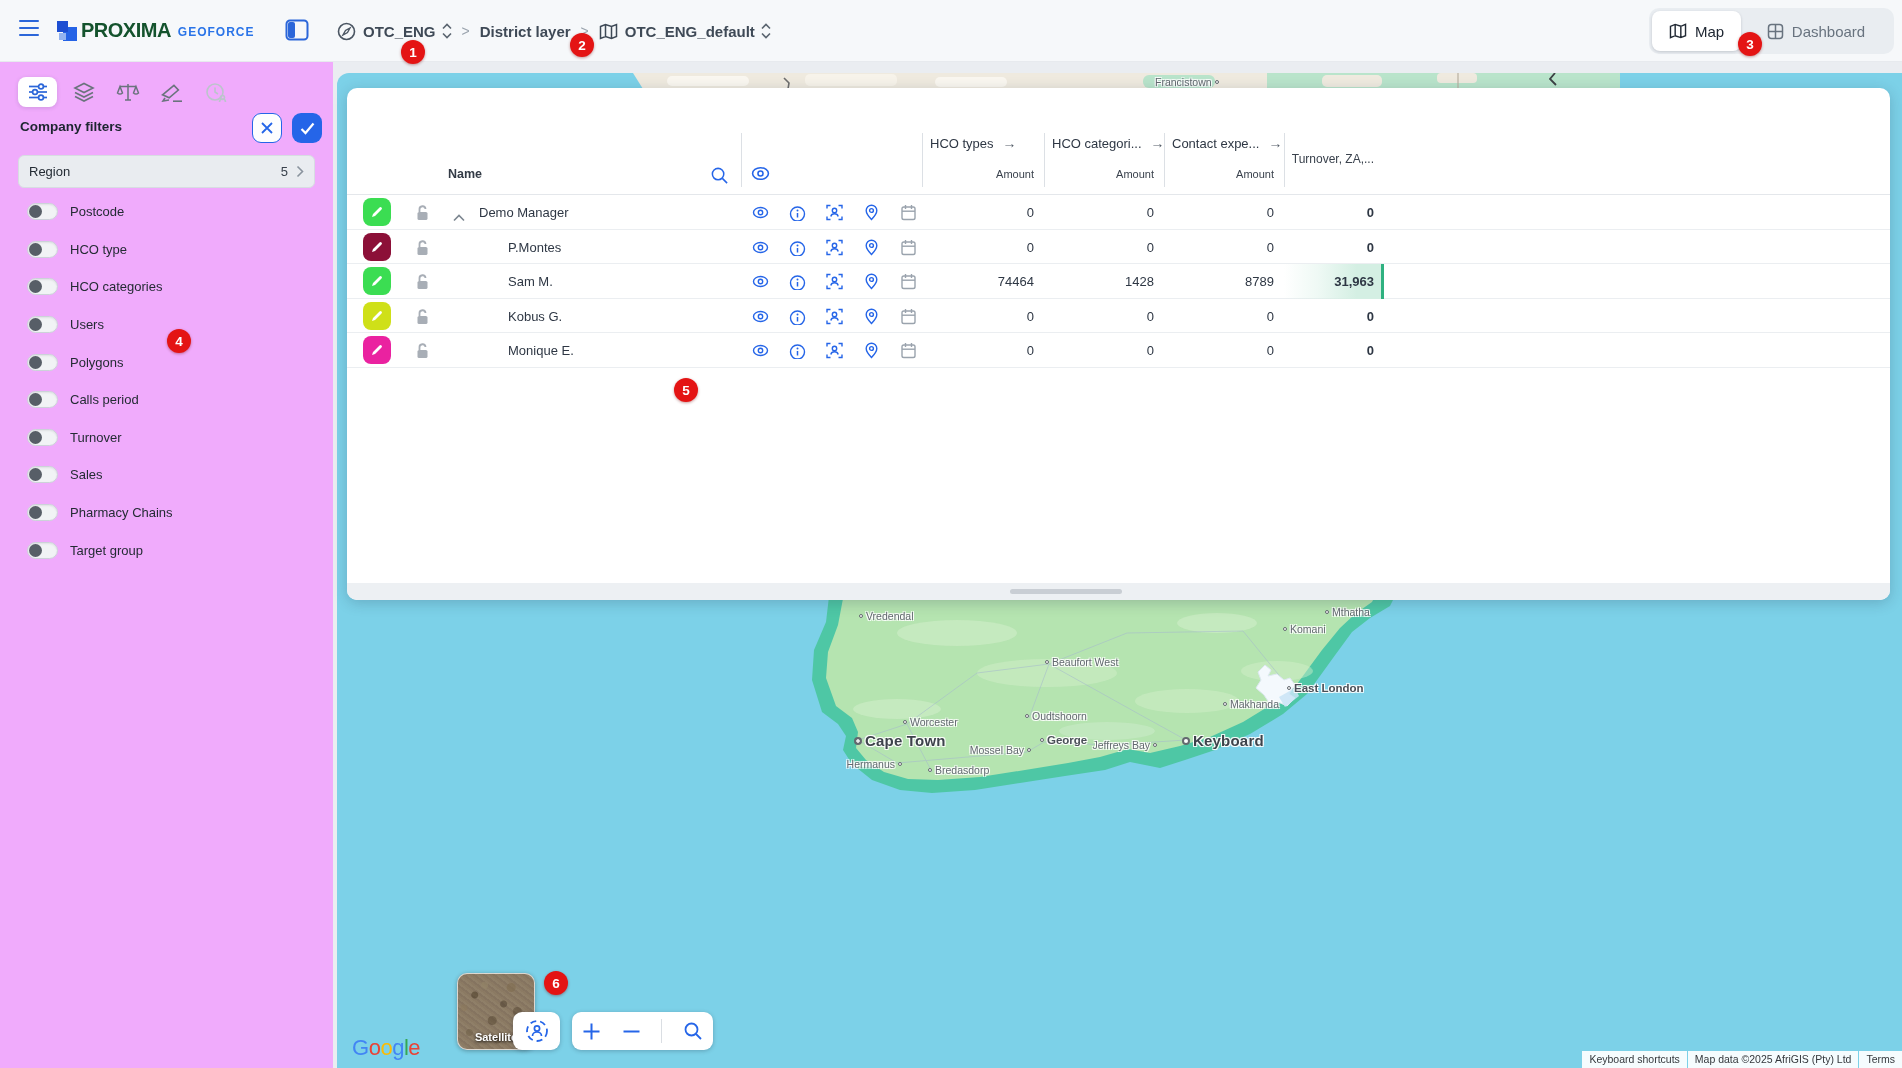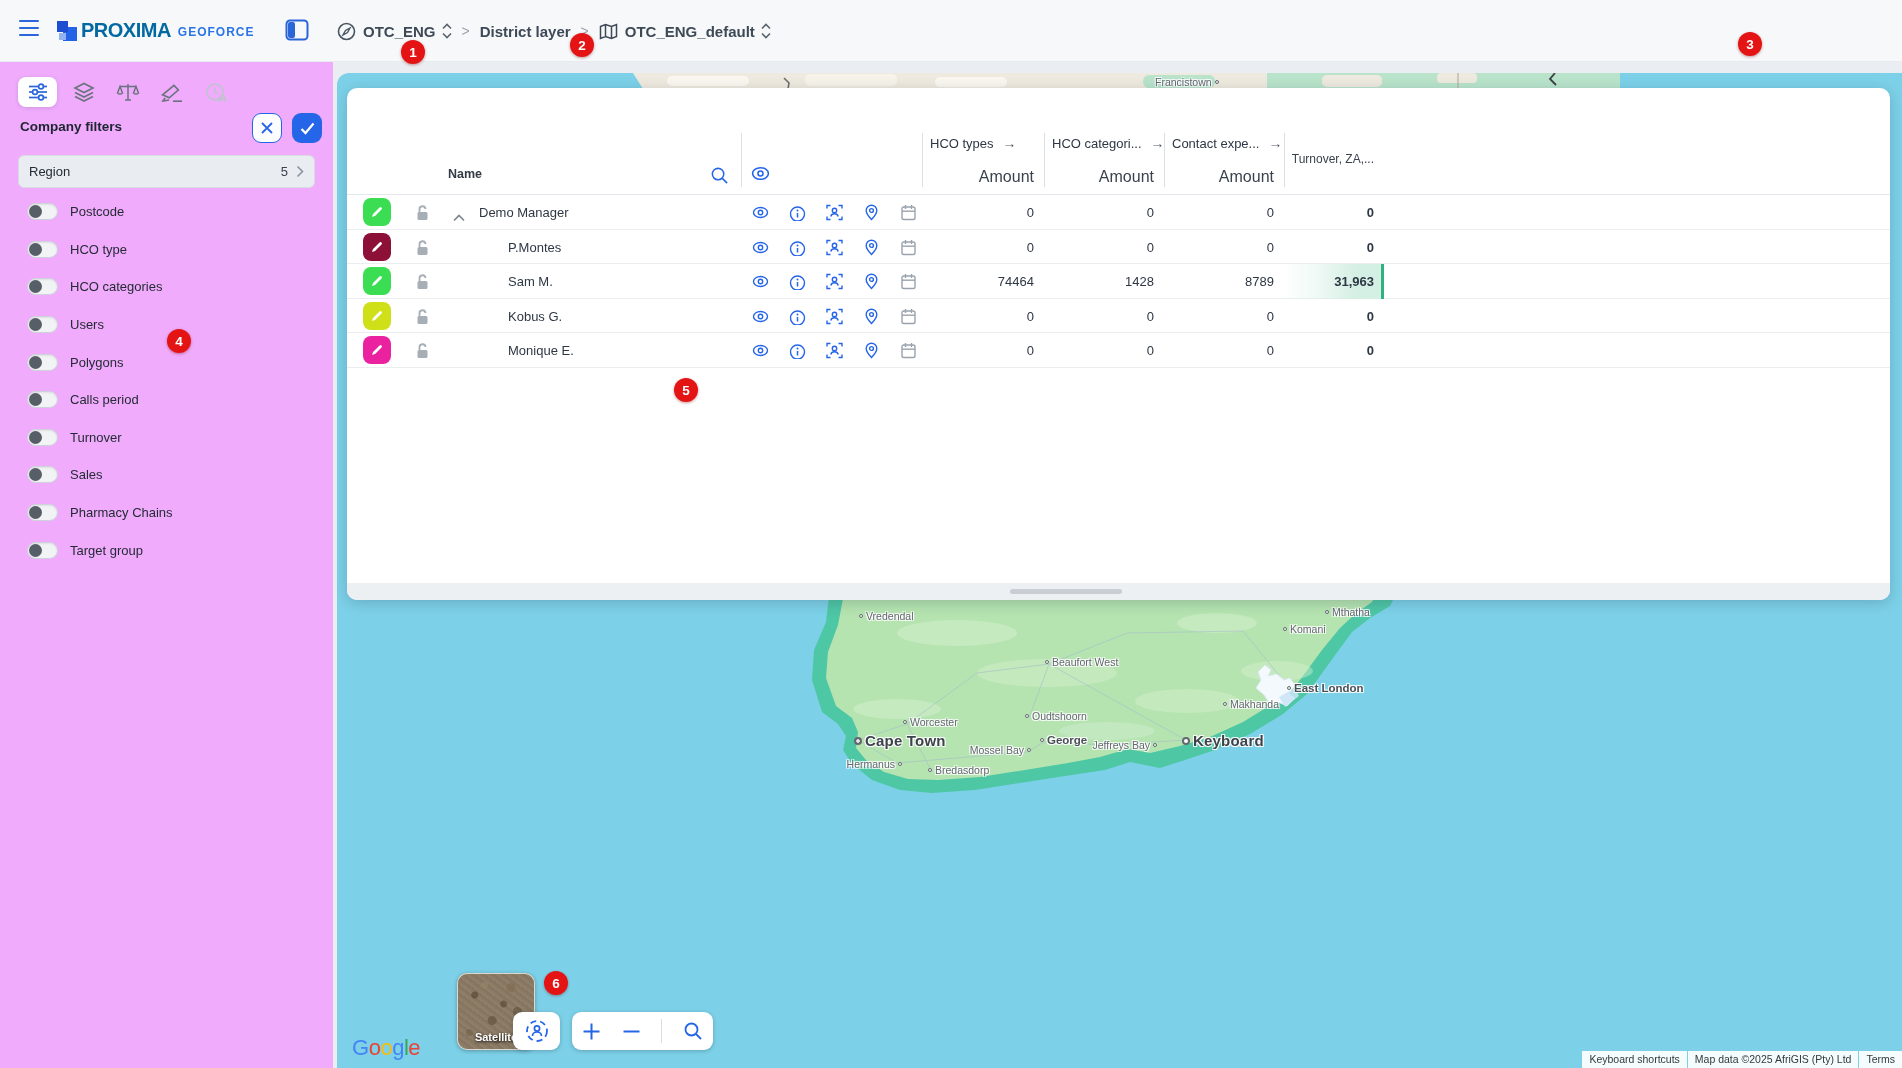--- a/index.html
+++ b/index.html
@@ -9,21 +9,21 @@
 
   
   #hdr { position:absolute; left:0; top:0; width:1902px; height:62px; background:#f6f8fa; border-bottom:1px solid #e7eaee; z-index:20; }
   #hamburger { position:absolute; left:19px; top:20px; width:20px; height:16px; cursor:pointer; }
   #hamburger span { display:block; height:2px; background:#2b66d9; margin-bottom:5px; border-radius:1px; }
   #logo { position:absolute; left:57px; top:19px; display:flex; align-items:center; }
   #logomark { width:20px; height:20px; position:relative; margin-right:4px; }
   #logomark .a { position:absolute; left:0; top:0; width:11px; height:11px; background:#1d4ed2; }
   #logomark .b { position:absolute; left:6px; top:6px; width:14px; height:14px; background:#2563e6; }
   #logomark .c { position:absolute; left:2px; top:12px; width:7px; height:7px; background:#93b3f0; }
-  #brand { font-size:20px; font-weight:800; color:#0369a1; letter-spacing:-0.5px; }
+  #brand { font-size:20px; font-weight:800; color:#14532d; letter-spacing:-0.5px; }
   #brand-suffix { font-size:12px; font-weight:700; color:#2a74e8; letter-spacing:1px; margin-left:7px; margin-top:2px; }
   #panel-toggle { position:absolute; left:285px; top:19px; }
   #breadcrumb { position:absolute; left:337px; top:0; height:62px; display:flex; align-items:center; }
   .bc-txt { font-size:15px; font-weight:700; color:#3e4956; }
   .bc-sep { color:#9aa3ad; font-size:14px; margin:0 10px; font-weight:400; }
   .bc-ico { margin-right:7px; display:flex; }
   .bc-sort { margin-left:6px; display:flex; }
   
   #seg { position:absolute; left:1649px; top:8px; width:245px; height:46px; background:#e9edf1; border-radius:10px; display:flex; align-items:center; padding:3px; }
   #seg-map { width:89px; height:40px; background:#fff; border-radius:8px; box-shadow:0 1px 3px rgba(20,30,50,.18); display:flex; align-items:center; justify-content:center; gap:8px; font-size:15px; font-weight:500; color:#202833; }
@@ -85,21 +85,21 @@
   
   #panel { position:absolute; left:347px; top:88px; width:1543px; height:512px; background:#fff; border-radius:10px; box-shadow:0 3px 14px rgba(30,45,70,.22); z-index:12; }
   #panel-title { position:absolute; left:0; top:0; width:100%; height:37px; border-bottom:1px solid #e4e9ed; background:#edf1f5; border-radius:10px 10px 0 0; }
   #panel-title .t { position:absolute; left:21px; top:10px; font-size:15px; font-weight:700; color:#51607a; }
   #settings { position:absolute; right:62px; top:9px; display:flex; align-items:center; gap:7px; color:#2565e8; font-size:14.5px; }
   #collapse { position:absolute; right:22px; top:12px; }
   #thead { position:absolute; left:0; top:37px; width:100%; height:70px; background:#fff; border-bottom:1px solid #e4e7eb; }
   #thead .vd { position:absolute; top:8px; height:54px; width:1px; background:#dcе0e5; background:#dce0e5; }
   .gcell { position:absolute; top:10px; font-size:13px; color:#2e3744; display:flex; gap:9px; align-items:center; }
   .gcell .arr { color:#525b66; font-size:14px; }
-  .amount { position:absolute; top:43px; width:104px; text-align:right; font-size:16px; color:#3a424d; }
+  .amount { position:absolute; top:43px; width:104px; text-align:right; font-size:11px; color:#3a424d; }
   #name-h { position:absolute; left:101px; top:42px; font-size:12.5px; font-weight:700; color:#333b46; }
   #turnover-h { position:absolute; left:907px; width:120px; top:27px; text-align:right; font-size:12px; color:#3a424d; }
   #srch { position:absolute; left:363px; top:41px; }
   #eye-h { position:absolute; left:404px; top:41px; }
   #tbody { position:absolute; left:0; top:107px; width:100%; }
   .trow { position:relative; height:34.6px; border-bottom:1px solid #ebeef1; }
   .pencil { position:absolute; left:16px; top:3px; width:28px; height:28px; border-radius:8px; display:flex; align-items:center; justify-content:center; }
   .lock { position:absolute; left:68px; top:9px; }
   .chev { position:absolute; left:106px; top:13px; }
   .rname { position:absolute; top:10px; font-size:13px; color:#2e3744; }
@@ -297,20 +297,36 @@
         </svg>
     </span>
     <span class="bc-txt">OTC_ENG_default</span>
     <span class="bc-sort">
       <svg width="10" height="16" viewBox="0 0 10 16">
           <path d="M1,5.5 L5,1.5 L9,5.5" fill="none" stroke="#5a6470" stroke-width="1.6"></path>
           <path d="M1,10.5 L5,14.5 L9,10.5" fill="none" stroke="#5a6470" stroke-width="1.6"></path>
         </svg>
     </span>
   </div>
+  <div id="seg">
+    <div id="seg-map">
+      <svg width="18" height="16" viewBox="0 0 19 17">
+          <path d="M1.5,3.5 L6.5,1.5 L12.5,3.5 L17.5,1.5 L17.5,13.5 L12.5,15.5 L6.5,13.5 L1.5,15.5 Z M6.5,1.5 V13.5 M12.5,3.5 V15.5" fill="none" stroke="#202833" stroke-width="1.5"></path>
+        </svg>
+      <span>Map</span>
+    </div>
+    <div id="seg-dash">
+      <svg width="17" height="17" viewBox="0 0 17 17">
+          <rect x="1.5" y="1.5" width="14" height="14" rx="3" fill="none" stroke="#68737f" stroke-width="1.5"></rect>
+          <line x1="8.5" y1="1.5" x2="8.5" y2="15.5" stroke="#68737f" stroke-width="1.5"></line>
+          <line x1="1.5" y1="8.5" x2="15.5" y2="8.5" stroke="#68737f" stroke-width="1.5"></line>
+        </svg>
+      <span>Dashboard</span>
+    </div>
+  </div>
 </div>
 
 <div id="sidebar">
   <div id="tabs">
     <div class="tab active">
       <svg width="20" height="18" viewBox="0 0 20 18">
         <g stroke="#2b66d9" stroke-width="1.7" fill="#fff">
             <line x1="1" y1="3.5" x2="19" y2="3.5"></line>
             <line x1="1" y1="9" x2="19" y2="9"></line>
             <line x1="1" y1="14.5" x2="19" y2="14.5"></line>

